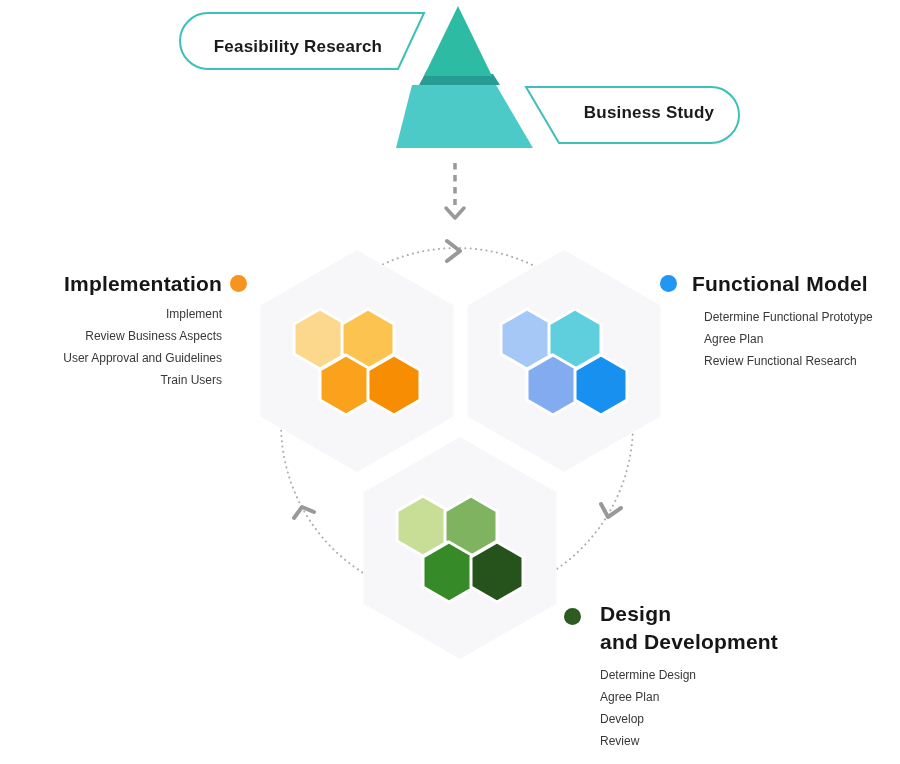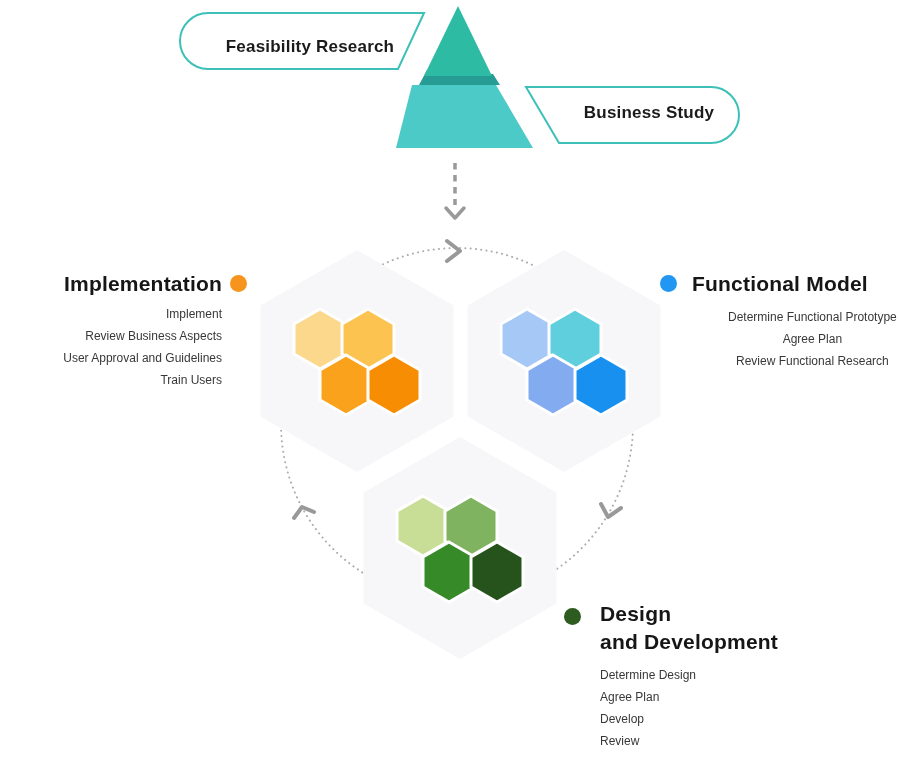--- a/index.html
+++ b/index.html
@@ -6,37 +6,37 @@
   .stage{
     position:relative;width:900px;height:764px;background:#ffffff;overflow:hidden;
     font-family:"Liberation Sans","DejaVu Sans",sans-serif;
   }
   .stage svg.art{position:absolute;left:0;top:0;}
 
   .banner-label{
     position:absolute;display:flex;align-items:center;justify-content:center;
     font-weight:bold;font-size:17px;color:#1b1b1b;letter-spacing:.2px;
   }
-  .lbl-feasibility{left:195px;top:13px;width:230px;height:67px;}
+  .lbl-feasibility{left:183px;top:13px;width:230px;height:67px;}
   .lbl-business{left:559px;top:87px;width:180px;height:52px;}
 
   .section-title{
     position:absolute;font-weight:bold;font-size:21px;color:#161616;
     line-height:27px;letter-spacing:.2px;white-space:nowrap;
   }
   .items{position:absolute;font-size:12px;color:#383838;line-height:22px;white-space:nowrap;}
   .items.right{text-align:right;}
   .dot{position:absolute;width:17px;height:17px;border-radius:50%;}
 
   .t-impl{right:678px;top:270px;text-align:left;}
   .i-impl{right:678px;top:303px;}
   .d-impl{left:230px;top:275px;}
 
   .t-func{left:692px;top:270px;}
-  .i-func{left:728px;top:306px;text-align:center;}
+  .i-func{left:704px;top:306px;}
   .d-func{left:660px;top:275px;}
 
   .t-design{left:600px;top:600px;line-height:28px;}
   .i-design{left:600px;top:664px;}
   .d-design{left:564px;top:608px;}
 </style>
 </head>
 <body>
 
 <div class="stage">

